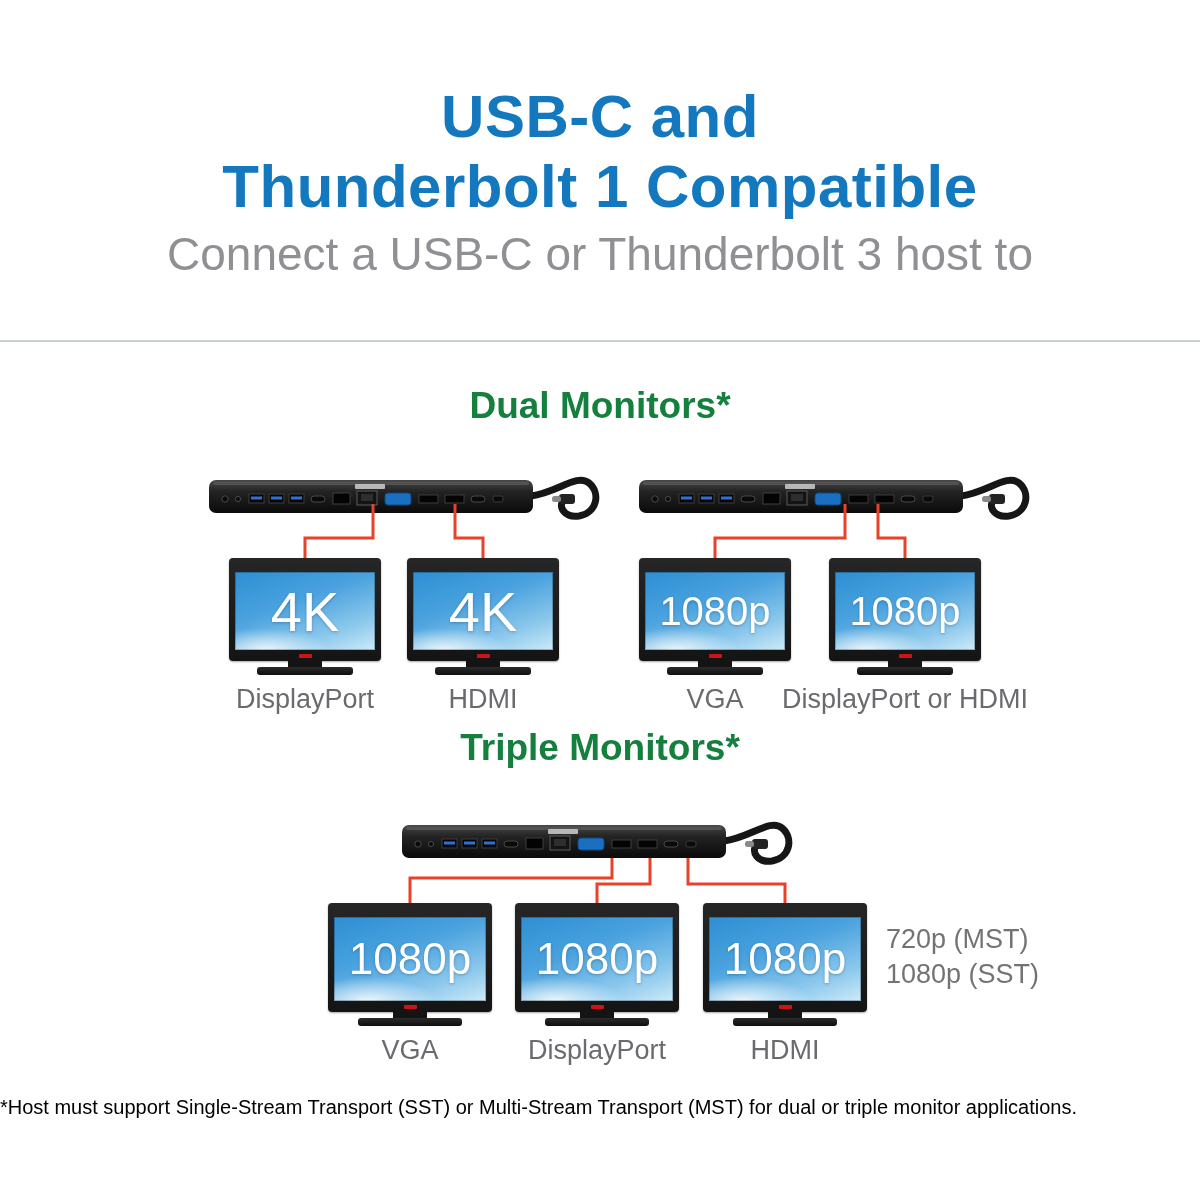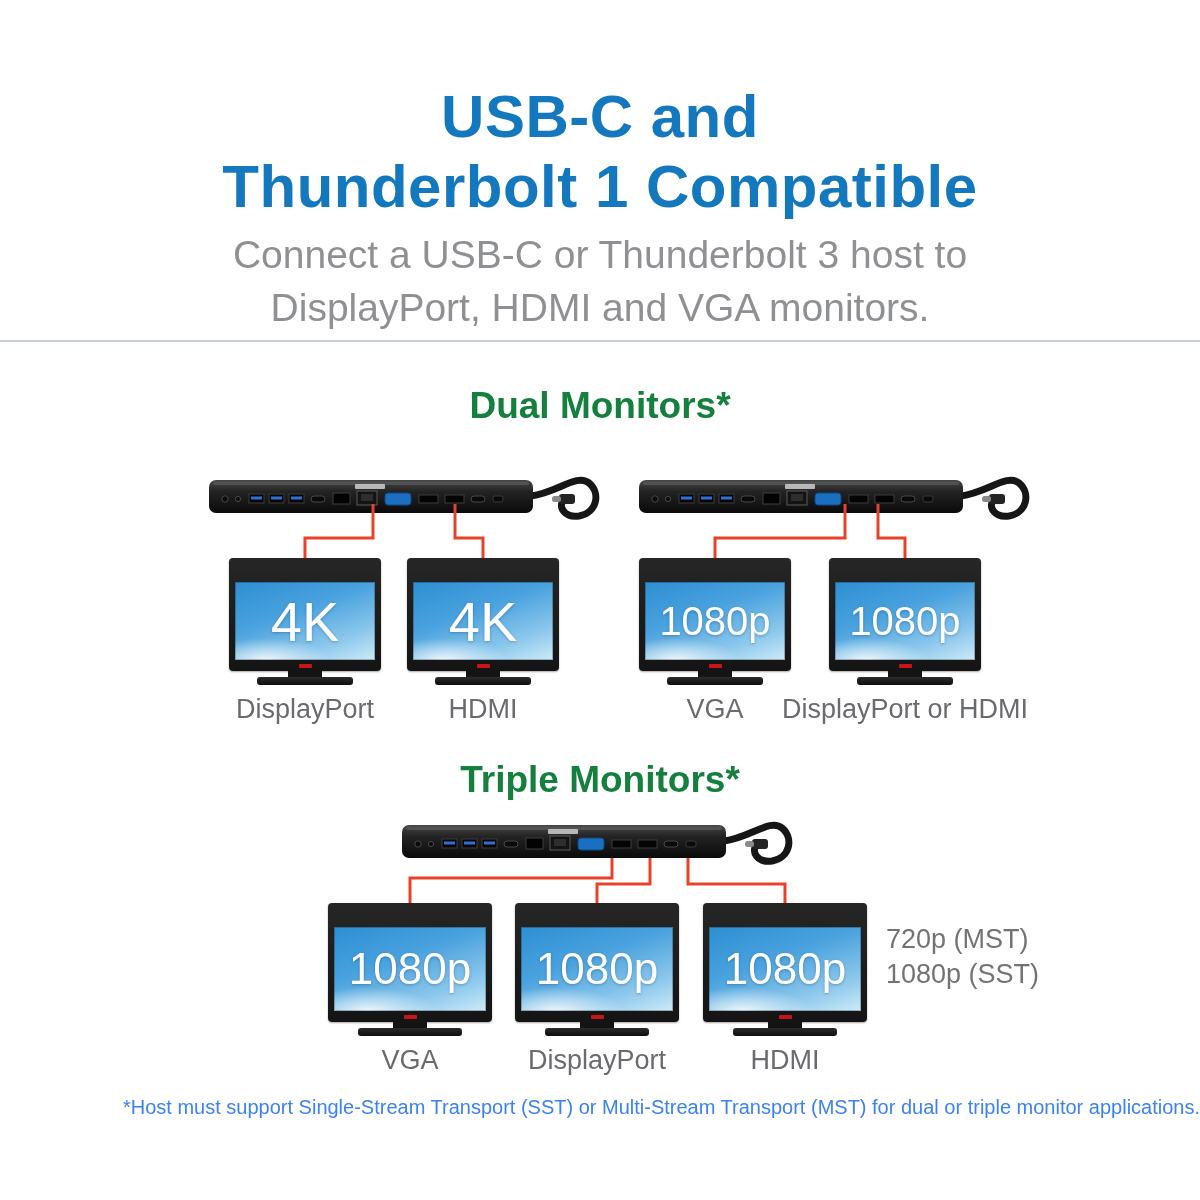--- a/index.html
+++ b/index.html
@@ -13,33 +13,33 @@
   .page { position:absolute; inset:0; width:1200px; height:1200px; }
 
   .title {
     position:absolute; top:82px; left:0; width:100%;
     text-align:center; color:#1478bf; font-weight:700;
     font-size:60px; line-height:70px; letter-spacing:0.5px;
   }
   .subtitle {
     position:absolute; top:228px; left:0; width:100%;
     text-align:center; color:#8f9093; font-weight:400;
-    font-size:39px; line-height:53px;
+    font-size:46px; line-height:53px;
   }
   .divider {
     position:absolute; top:340px; left:0;
     width:1200px; height:2px; background:#c7d0d6;
   }
   .section-heading {
     position:absolute; left:0; width:100%;
     text-align:center; color:#15803d;
     font-size:37px; font-weight:700;
   }
   .heading-dual   { top:385px; }
-  .heading-triple { top:759px; }
+  .heading-triple { top:727px; }
 
   .dock { position:absolute; }
   .dock-dual-left   { left:205px; top:455px; }
   .dock-dual-right  { left:635px; top:455px; }
   .dock-triple      { left:398px; top:800px; }
 
   .lines-layer {
     position:absolute; left:0; top:0; width:1200px; height:1200px;
     pointer-events:none;
   }
@@ -48,21 +48,21 @@
   }
 
   .monitor-unit {
     position:absolute; display:flex; flex-direction:column; align-items:center;
   }
   .monitor-unit.size-s { width:152px; }
   .monitor-unit.size-m { width:164px; }
 
   .tv {
     background:linear-gradient(#262626, #141414);
-    border-radius:4px; padding:24px 6px 0 6px;
+    border-radius:4px; padding:14px 6px 0 6px;
     box-shadow:0 1px 2px rgba(0,0,0,0.35);
   }
   .screen {
     display:flex; align-items:center; justify-content:center;
     background:
       radial-gradient(ellipse 65% 40% at 22% 100%, rgba(255,255,255,0.85), rgba(255,255,255,0) 70%),
       linear-gradient(160deg, #2d8fd3 0%, #4aa2de 40%, #8cc8ec 75%, #cdeaf8 100%);
     box-shadow:inset 0 0 0 1px rgba(0,0,0,0.25);
   }
   .size-s .screen { width:140px; height:78px; }
@@ -90,21 +90,21 @@
     margin-top:9px; font-size:27px; color:#6a6b6e;
     white-space:nowrap; 
   }
 
   .side-note {
     position:absolute; left:886px; top:922px;
     font-size:27px; line-height:35px; color:#737373;
   }
   .footnote {
     position:absolute; top:1096px; left:0; width:100%;
-    text-align:right; font-size:20px; color:#3b82f6;
+    text-align:left; font-size:20px; color:#000000;
   }
 </style>
 </head>
 <body>
 
 <svg width="0" height="0" style="position:absolute" aria-hidden="true">
   <defs>
     <linearGradient id="dockGrad" x1="0" y1="0" x2="0" y2="1">
       <stop offset="0" stop-color="#474747"></stop>
       <stop offset="0.35" stop-color="#232323"></stop>
@@ -142,21 +142,20 @@
 
 <div class="page">
 
   <div class="title">
     <div>USB-C and</div>
     <div>Thunderbolt 1 Compatible</div>
   </div>
 
   <div class="subtitle">
     <div>Connect a USB-C or Thunderbolt 3 host to</div>
-    <div>DisplayPort, HDMI and VGA monitors.</div>
   </div>
 
   <div class="divider"></div>
 
   <div class="section-heading heading-dual">Dual Monitors*</div>
 
   <svg class="dock dock-dual-left" width="400" height="90" viewBox="0 0 400 90">
       <use href="#dock-sym"></use>
     </svg>
   <svg class="dock dock-dual-right" width="400" height="90" viewBox="0 0 400 90">

